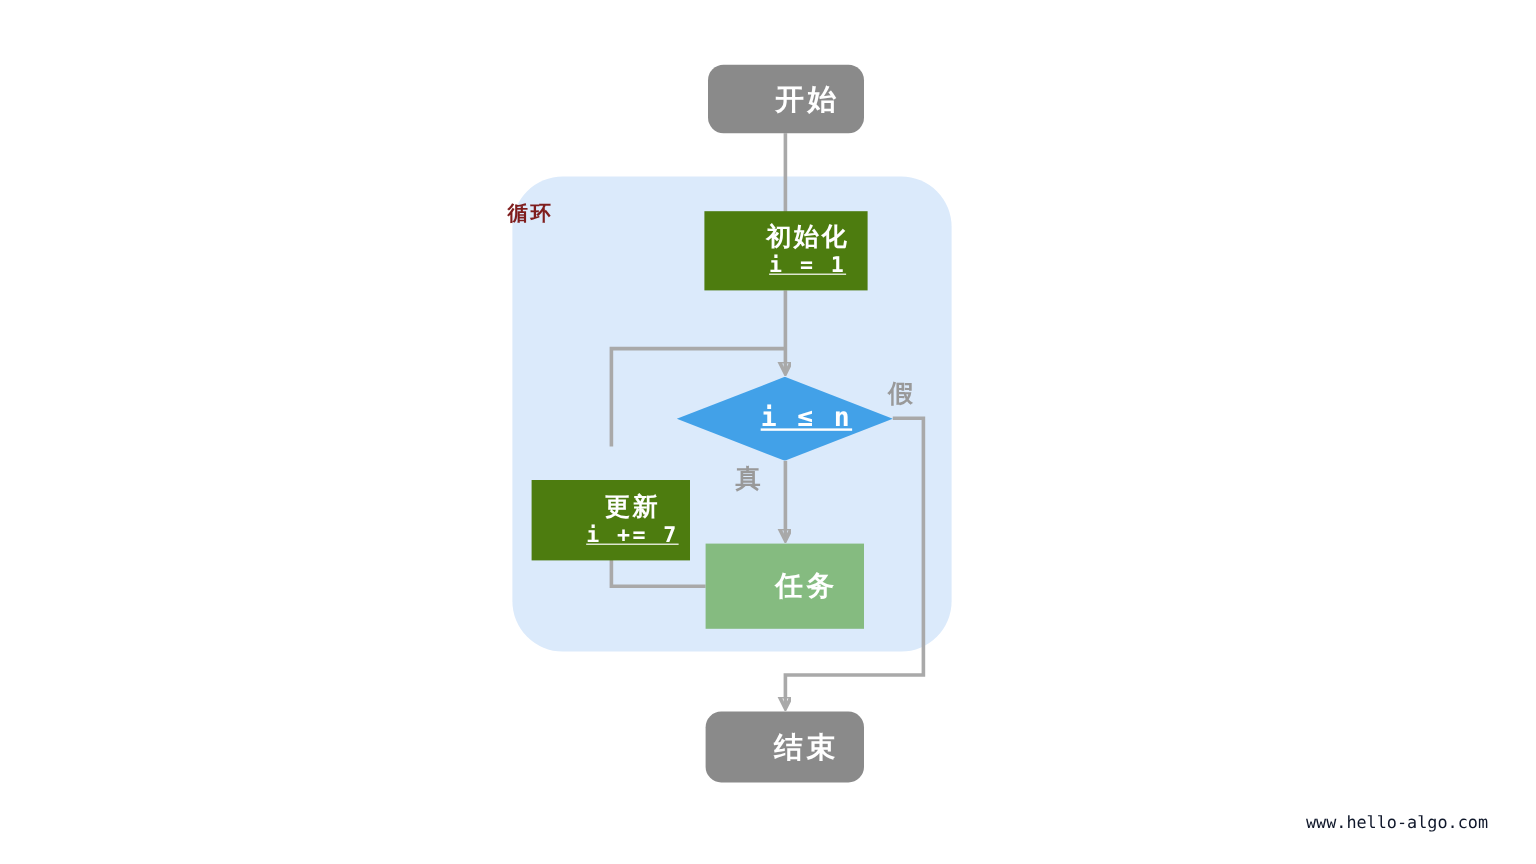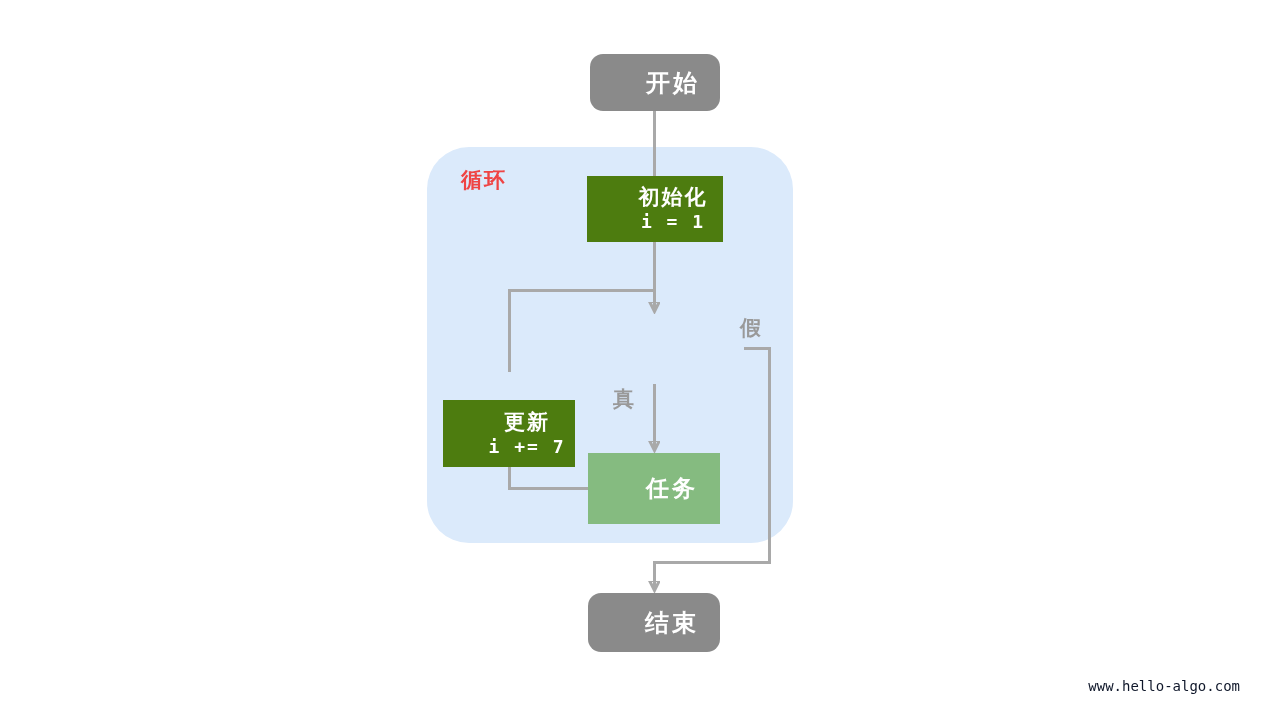--- a/index.html
+++ b/index.html
@@ -14,23 +14,23 @@
   .abs { position: absolute; }
 
   
   #loop-region {
     left: 427px; top: 147px;
     width: 366px; height: 396px;
     background: #dbeafb;
     border-radius: 42px;
   }
   #loop-region-label {
-    left: 461px; top: 166px;
-    color: #ef4444;
-    font-size: 21px;
+    left: 423px; top: 166px;
+    color: #7f1d1d;
+    font-size: 17px;
     font-weight: 700;
     letter-spacing: 2px;
   }
 
   
   #connectors {
     left: 0; top: 0; width: 1280px; height: 720px;
     pointer-events: none;
   }
   #connectors path {
@@ -68,20 +68,21 @@
     font-weight: 700;
     letter-spacing: 2px;
     line-height: 1.25;
   }
   .node .code-line {
     font-family: "DejaVu Sans Mono", "Liberation Mono", monospace;
     font-size: 18px;
     font-weight: 700;
     letter-spacing: 2px;
     line-height: 1.3;
+    text-decoration: underline;
   }
 
   #task-node {
     left: 588px; top: 453px; width: 132px; height: 71px;
     background: #85bb80;
     font-size: 23px;
     font-weight: 700;
     letter-spacing: 3px;
   }
 
@@ -132,20 +133,23 @@
 
   <div id="start-node" class="abs node terminal">
     <span>开始</span>
   </div>
 
   <div id="init-node" class="abs node process-blue">
     <span class="cjk-line">初始化</span>
     <span class="code-line">i = 1</span>
   </div>
 
+  <div id="condition-diamond" class="abs node">
+    <span class="code-line">i ≤ n</span>
+  </div>
 
   <div id="edge-label-false" class="abs edge-label">假</div>
   <div id="edge-label-true" class="abs edge-label">真</div>
 
   <div id="update-node" class="abs node process-blue">
     <span class="cjk-line">更新</span>
     <span class="code-line">i += 7</span>
   </div>
 
   <div id="task-node" class="abs node">

